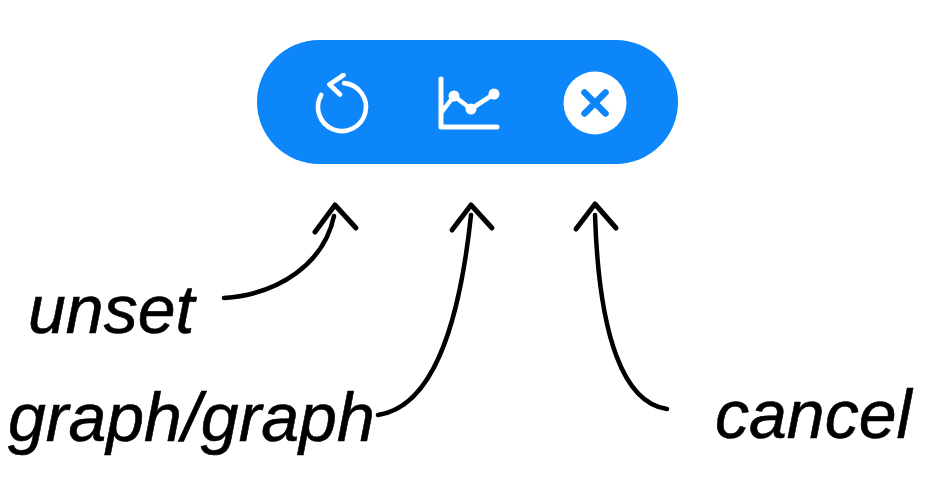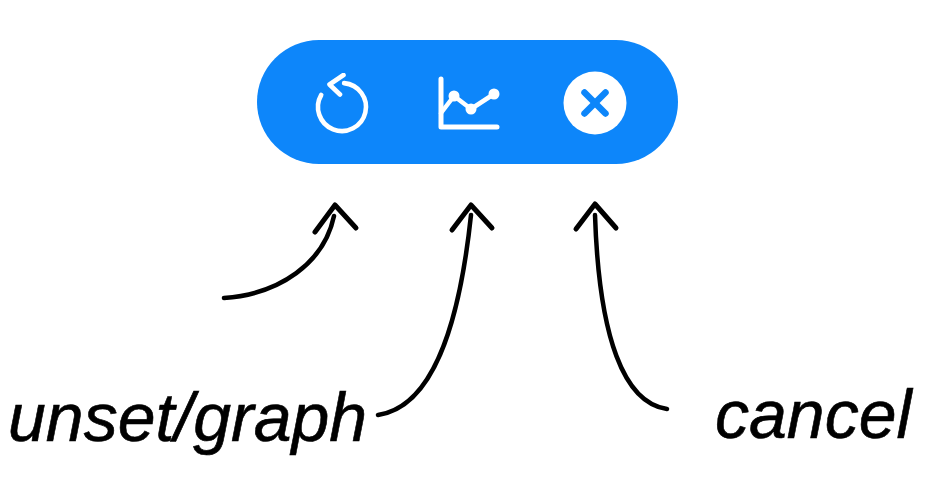--- a/index.html
+++ b/index.html
@@ -111,16 +111,17 @@
         <path d="M 378 415 C 432 407 459 328 471 215" stroke-width="4.5"></path>
         <path d="M 452 230 L 471 205 L 492 228" stroke-width="5"></path>
       </g>
       <g>
         <path d="M 667 409 C 624 403 599 338 595 215" stroke-width="4.5"></path>
         <path d="M 576 229 L 595 204 L 616 228" stroke-width="5"></path>
       </g>
     </g>
   </svg>
 
-  <div class="label" id="label-plot">unset/graph</div>
+  <div class="label" id="label-unset">unset</div>
+  <div class="label" id="label-plot">graph/graph</div>
   <div class="label" id="label-cancel">cancel</div>
 
 </div>
 
 </body></html>

